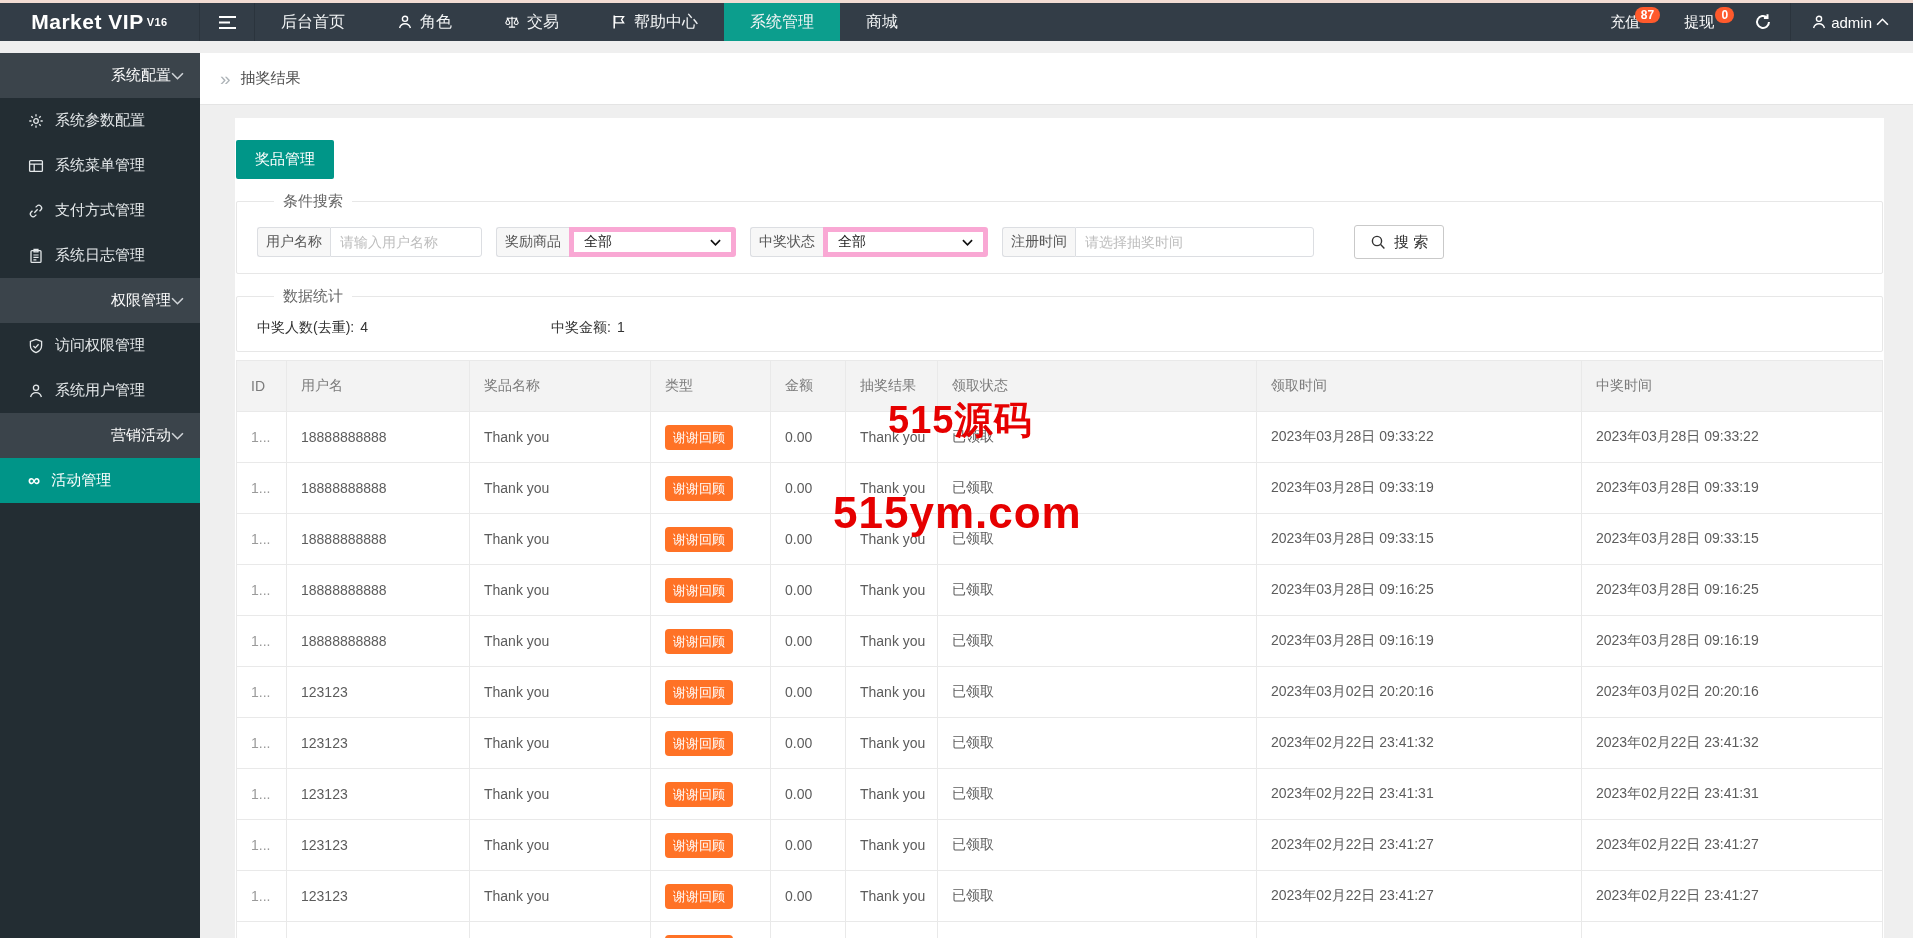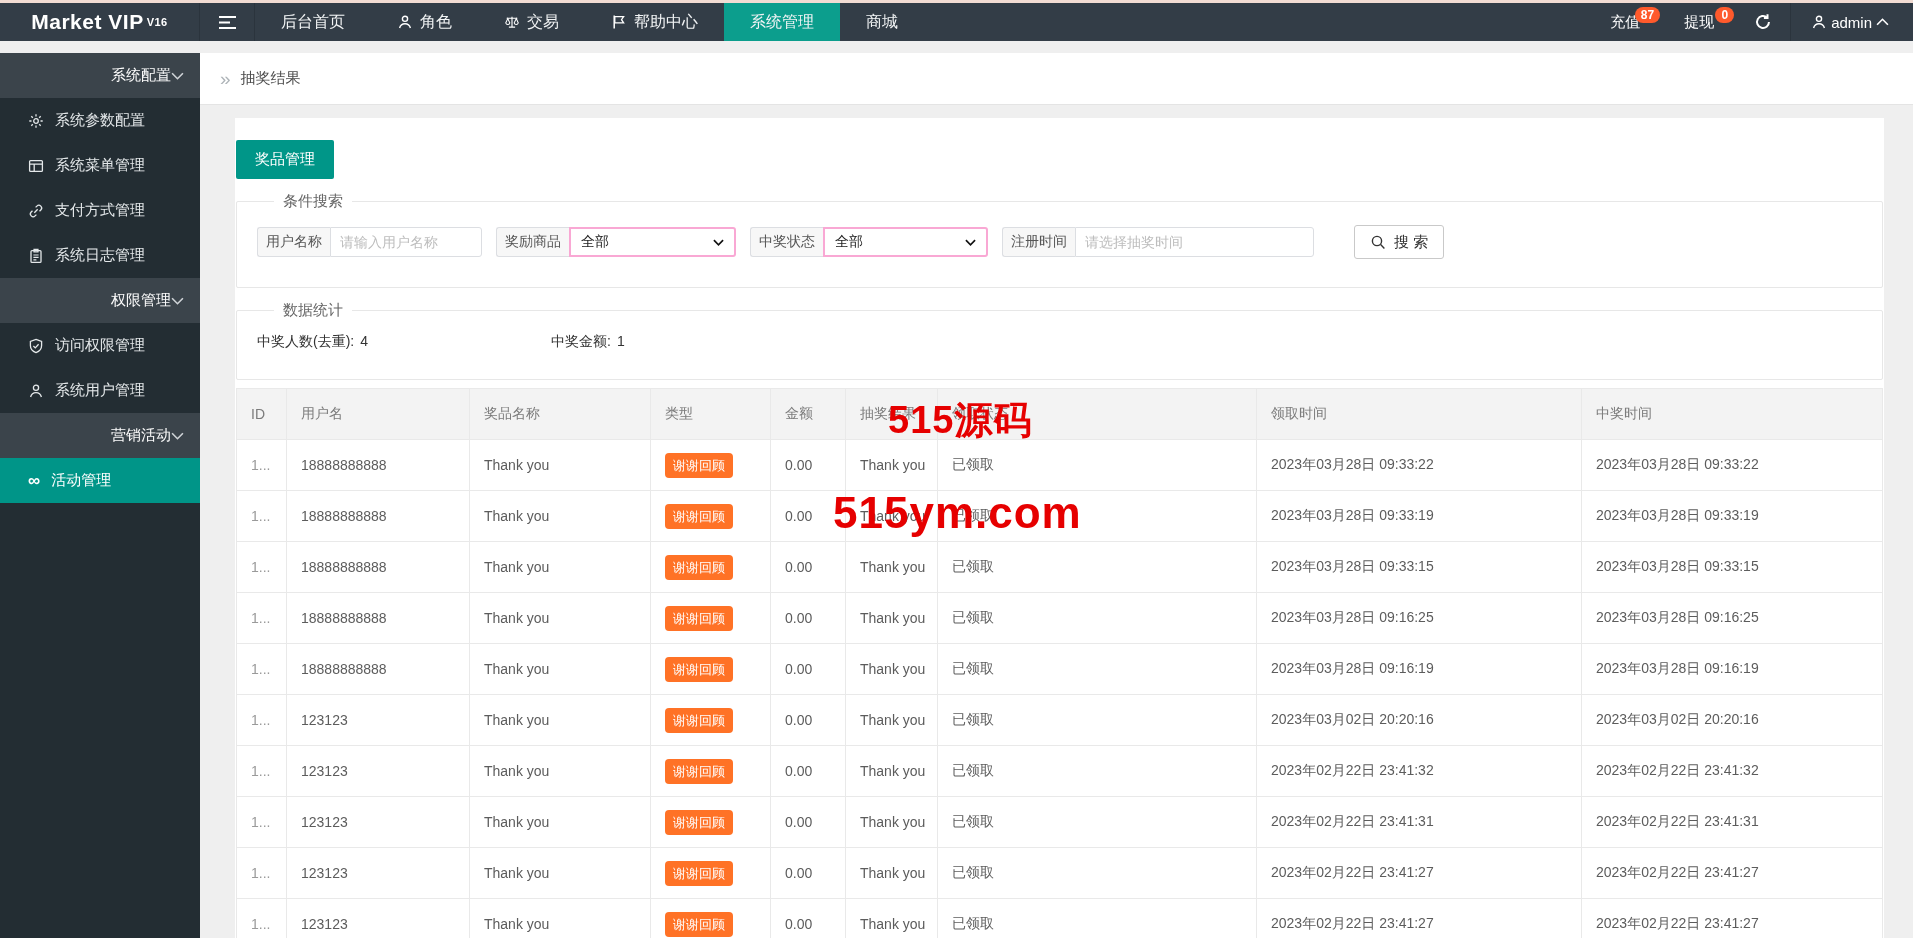--- a/index.html
+++ b/index.html
@@ -51,31 +51,31 @@
   .crumb-label { color:#4d4d4d; font-size:15px; }
 
   
   .content { position:absolute; left:200px; top:106px; width:1713px; height:832px; background:#efefef; }
   .panel { position:absolute; left:35px; top:12px; width:1649px; height:900px; background:#fff; padding:0 1px; }
 
   .btn-green { display:inline-block; margin:22px 0 0 0; background:#009688; color:#fff; border:none;
                font-size:15px; padding:10px 19px; border-radius:2px; cursor:pointer;
                font-family:inherit; }
 
-  fieldset { border:1px solid #e7e7e7; border-radius:2px; margin-top:13px; padding:8px 0 28px 20px; }
+  fieldset { border:1px solid #e7e7e7; border-radius:2px; margin-top:13px; padding:8px 0 14px 20px; }
   legend { margin-left:17px; padding:0 9px; color:#666; font-size:15px; }
 
   .search-row { display:flex; align-items:center; gap:14px; margin-top:6px; }
   .input-group { display:flex; height:30px; }
   .addon { background:#f7f7f7; border:1px solid #dcdee2; border-right:none; color:#555;
            font-size:14px; display:flex; align-items:center; padding:0 8px; border-radius:3px 0 0 3px; }
   .input-group input { border:1px solid #dcdee2; border-radius:0 3px 3px 0; font-size:14px;
            color:#333; padding:0 9px; outline:none; font-family:inherit; }
   .input-group input::placeholder { color:#bdbdbd; }
-  .sel { border:2px solid #f9a8d4; border-radius:0 3px 3px 0; background:#fff; display:flex;
+  .sel { border:5px solid #f9a8d4; border-radius:0 3px 3px 0; background:#fff; display:flex;
          align-items:center; justify-content:space-between; padding:0 10px; font-size:14px;
          color:#222; cursor:pointer;font-family:Liberation Serif, serif; }
   .sel svg { width:11px; height:7px; color:#111; }
   .w-user { width:152px; } .w-prod { width:167px; } .w-stat { width:165px; } .w-time { width:239px; }
 
   .btn-search { display:flex; align-items:center; gap:8px; height:34px; padding:0 15px;
                 background:#fff; border:1px solid #c9c9c9; border-radius:3px; font-size:15px;
                 color:#333; cursor:pointer; font-family:inherit; margin-left:26px; }
   .btn-search svg { width:16px; height:16px; color:#333; }
 

